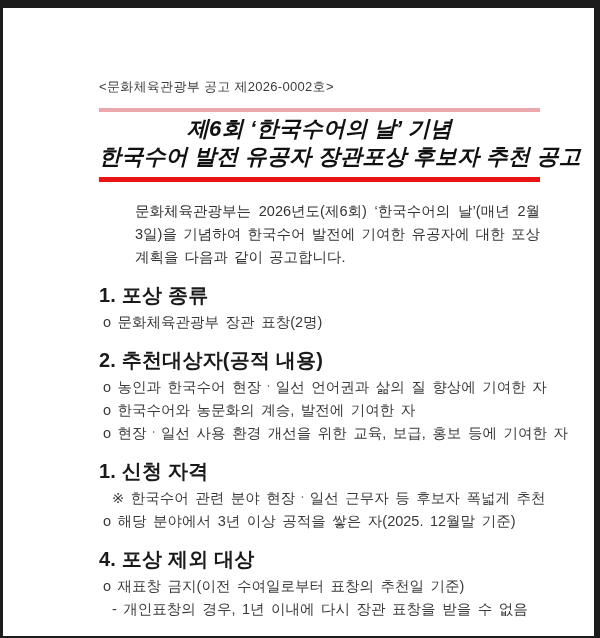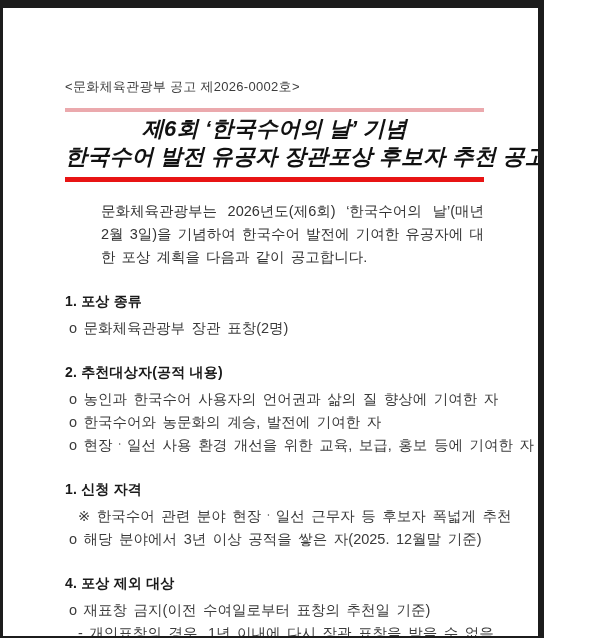--- a/index.html
+++ b/index.html
@@ -3,28 +3,28 @@
 <meta charset="utf-8">
 <style>
   * { margin: 0; padding: 0; box-sizing: border-box; }
   html, body { background: #ffffff; }
   body {
     font-family: "Liberation Sans", "DejaVu Sans", sans-serif;
     width: 600px;
   }
   .page {
     position: relative;
-    width: 544px;
+    width: 600px;
     height: 638px;
     background: #ffffff;
     border-top: 8px solid var(--frame, #1c1c1c);
     border-left: 3px solid var(--frame, #1c1c1c);
     border-right: 6px solid var(--frame, #1c1c1c);
     border-bottom: 2px solid var(--frame, #1c1c1c);
-    padding: 70px 54px 0 62px;
+    padding: 70px 54px 0 96px;
     overflow: hidden;
   }
   .doc-number {
     font-size: 13px;
     line-height: 18px;
     color: #3c3c3c;
     letter-spacing: 0.3px;
     margin-bottom: 12px;
   }
   .title-block {
@@ -47,25 +47,25 @@
     font-size: 14.5px;
     line-height: 23px;
     color: #333333;
     text-align: justify;
     word-break: break-all;
     word-spacing: 2px;
     margin-left: 36px;
   }
   .section { margin-top: 16px; }
   .section-heading {
-    font-size: 14px;
+    font-size: 20px;
     line-height: 20px;
     font-weight: bold;
     color: #1a1a1a;
-    margin-top: 22px;
+    margin-top: 16px;
     letter-spacing: 0.2px;
   }
   .section-items { margin-top: 6px; }
   .item {
     font-size: 14.5px;
     line-height: 23px;
     color: #3a3a3a;
     word-spacing: 2.5px;
     padding-left: 4px;
     white-space: nowrap;
@@ -89,21 +89,21 @@
   <div class="section">
     <div class="section-heading">1. 포상 종류</div>
     <div class="section-items">
       <div class="item">o 문화체육관광부 장관 표창(2명)</div>
     </div>
   </div>
 
   <div class="section">
     <div class="section-heading">2. 추천대상자(공적 내용)</div>
     <div class="section-items">
-      <div class="item">o 농인과 한국수어 사용자의 언어권과 삶의 질 향상에 기여한 자</div>
+      <div class="item">o 농인과 한국수어 현장ㆍ일선 언어권과 삶의 질 향상에 기여한 자</div>
       <div class="item">o 한국수어와 농문화의 계승, 발전에 기여한 자</div>
       <div class="item">o 현장ㆍ일선 사용 환경 개선을 위한 교육, 보급, 홍보 등에 기여한 자</div>
     </div>
   </div>
 
   <div class="section">
     <div class="section-heading">1. 신청 자격</div>
     <div class="section-items">
       <div class="item sub">※ 한국수어 관련 분야 현장ㆍ일선 근무자 등 후보자 폭넓게 추천</div>
       <div class="item">o 해당 분야에서 3년 이상 공적을 쌓은 자(2025. 12월말 기준)</div>

